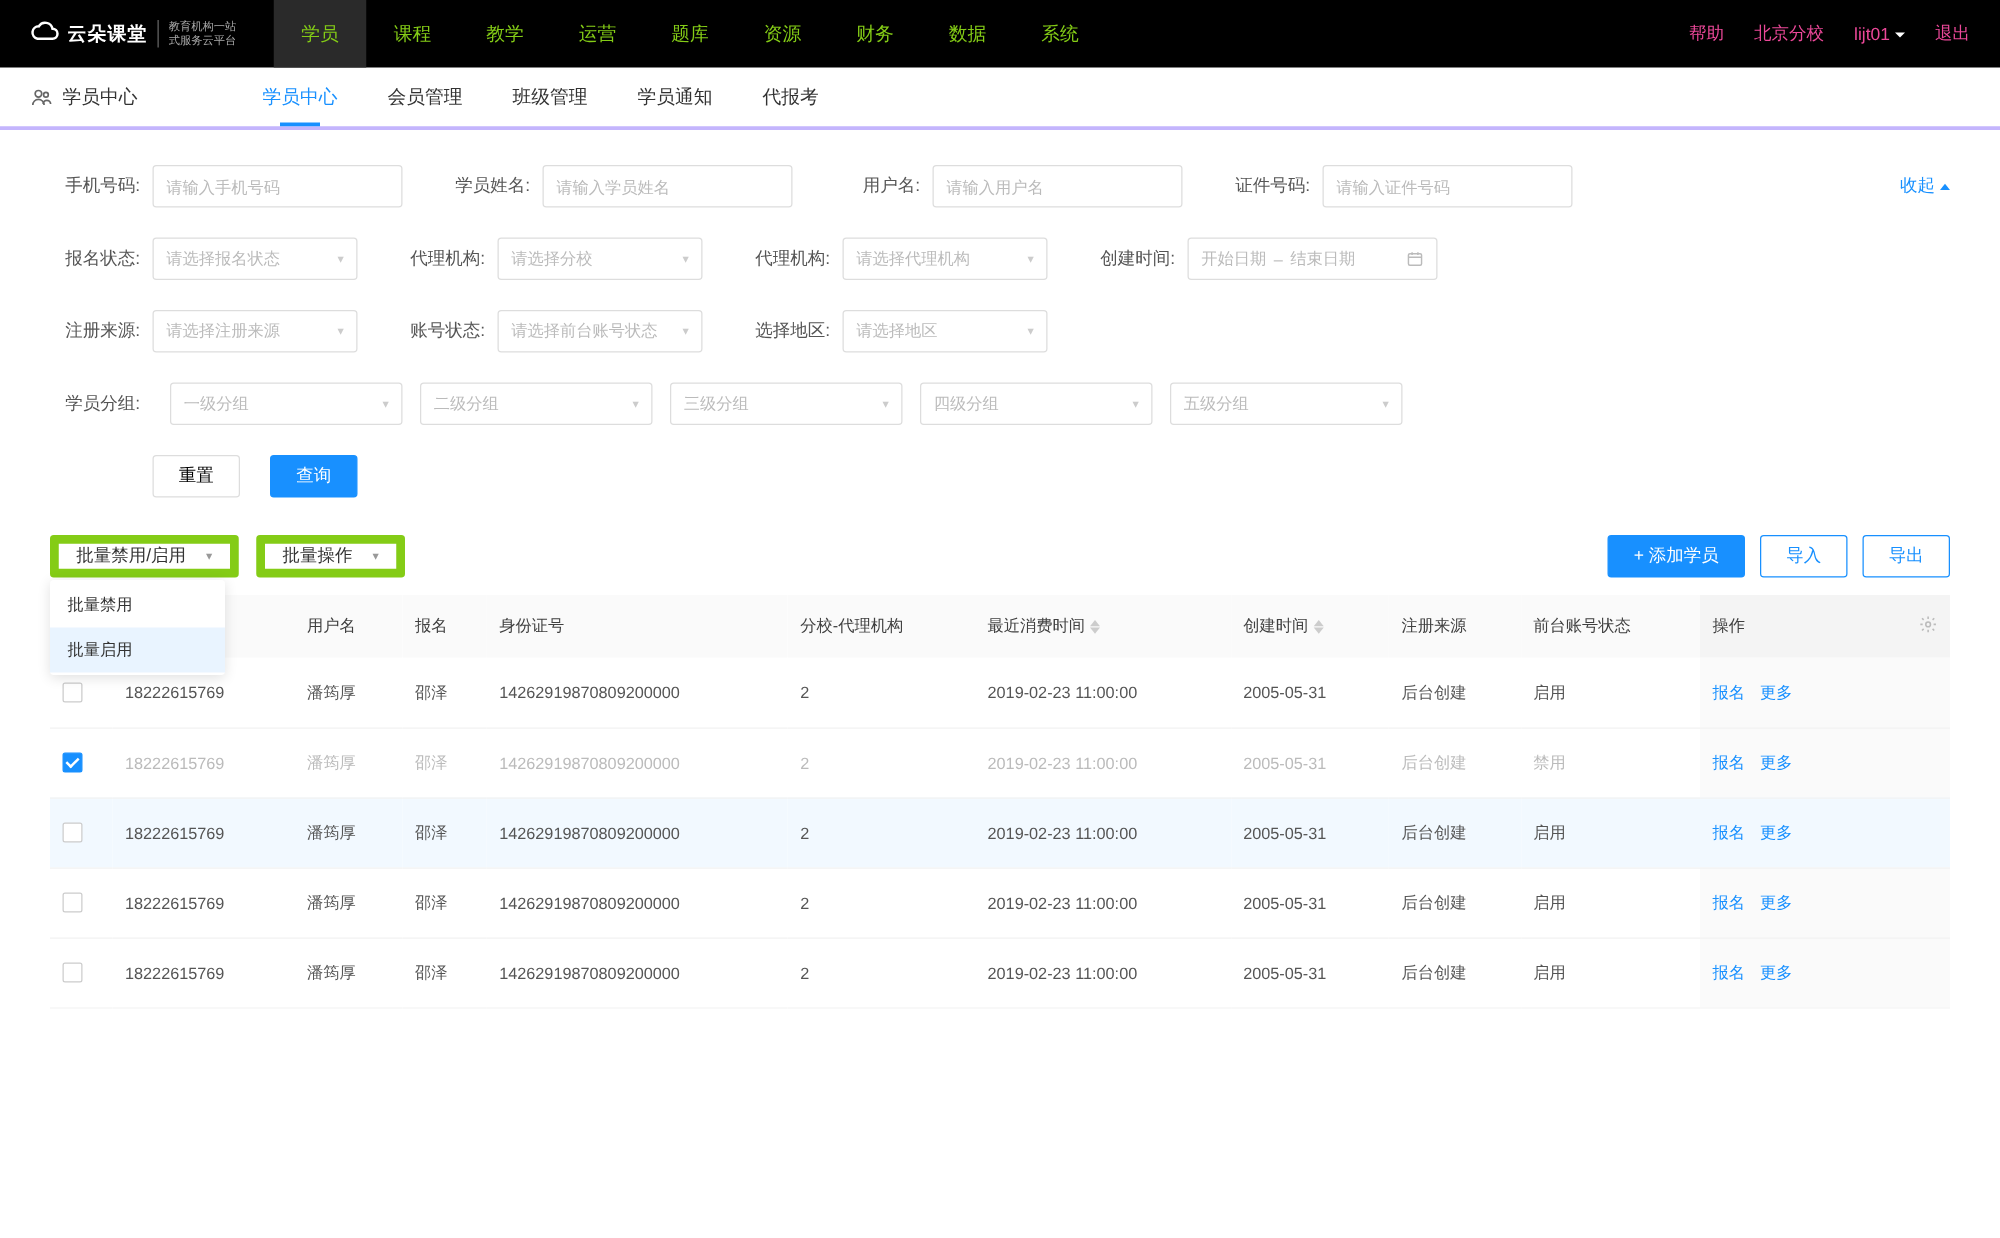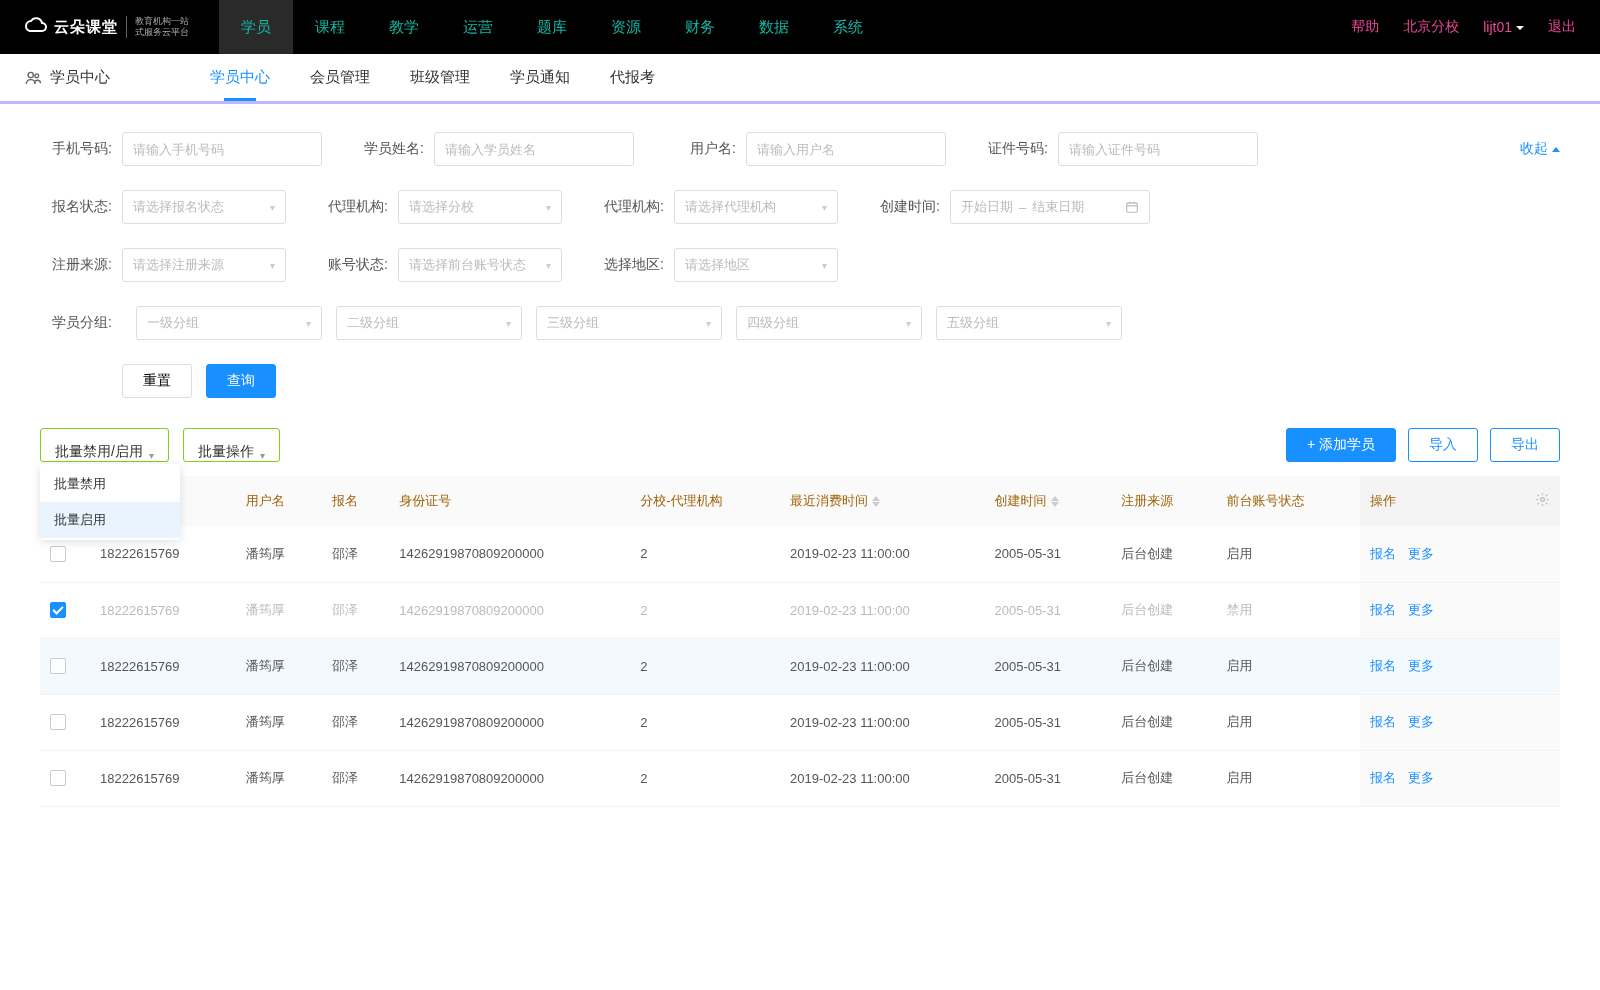--- a/index.html
+++ b/index.html
@@ -4,21 +4,21 @@
 <style>
 *{box-sizing:border-box;margin:0;padding:0}
 body{font-family:-apple-system,BlinkMacSystemFont,"PingFang SC","Microsoft YaHei",sans-serif;font-size:14px;color:#333;background:#fff}
 .top-nav{background:#000;height:54px;display:flex;align-items:center;padding:0 24px;justify-content:space-between}
 .top-nav-left{display:flex;align-items:center;height:100%}
 .logo-wrap{display:flex;align-items:center;color:#fff;margin-right:30px}
 .logo-mark{width:24px;height:24px;margin-right:6px}
 .logo-text{font-size:15px;font-weight:600;letter-spacing:1px}
 .logo-sub{font-size:9px;line-height:11px;color:#aaa;border-left:1px solid #666;padding-left:8px;margin-left:8px}
 .main-tabs{display:flex;height:100%}
-.main-tab{color:#14b8a6;padding:15px 22px;height:100%;display:flex;align-items:center;cursor:pointer;font-size:15px}
+.main-tab{color:#84cc16;padding:15px 22px;height:100%;display:flex;align-items:center;cursor:pointer;font-size:15px}
 .main-tab.active{background:#2a2a2a}
 .top-nav-right{display:flex;align-items:center;gap:24px;color:#ec4899;font-size:14px}
 .top-nav-right span{cursor:pointer}
 .caret-down{display:inline-block;width:0;height:0;border-left:4px solid transparent;border-right:4px solid transparent;border-top:4px solid #fff;margin-left:4px;vertical-align:middle}
 .sub-nav{height:50px;display:flex;align-items:center;padding:0 24px;border-bottom:3px solid #c4b5fd}
 .sub-nav-title{display:flex;align-items:center;gap:8px;margin-right:100px;font-size:15px}
 .person-icon{width:18px;height:18px}
 .sub-tabs{display:flex;gap:40px;height:100%}
 .sub-tab{display:flex;align-items:center;height:100%;cursor:pointer;position:relative;font-size:15px}
 .sub-tab.active{color:#1890ff}
@@ -32,34 +32,34 @@
 .input::placeholder{color:#bbb}
 .select{width:164px;display:flex;align-items:center;justify-content:space-between;color:#bbb;cursor:pointer}
 .select .sel-caret{color:#ccc;font-size:10px}
 .date-range{width:200px;height:34px;border:1px solid #ddd;border-radius:3px;display:flex;align-items:center;padding:0 10px;color:#bbb;font-size:13px;gap:6px}
 .date-sep{color:#bbb}
 .cal-icon{margin-left:auto;color:#bbb}
 .collapse-link{color:#1890ff;cursor:pointer;display:flex;align-items:center;gap:4px;margin-left:auto}
 .chev-up{width:0;height:0;border-left:4px solid transparent;border-right:4px solid transparent;border-bottom:5px solid #1890ff}
 .group-row{display:flex;gap:14px;align-items:center;margin-bottom:24px}
 .group-row .select{width:186px}
-.btn-row{display:flex;gap:14px;padding-left:82px;margin-bottom:30px}
+.btn-row{display:flex;gap:24px;padding-left:82px;margin-bottom:30px}
 .btn{height:34px;padding:0 20px;border-radius:3px;cursor:pointer;border:1px solid #ddd;background:#fff;font-size:14px;display:inline-flex;align-items:center}
 .btn-primary{background:#1890ff;border-color:#1890ff;color:#fff}
 .toolbar{display:flex;align-items:center;padding:0 40px;margin-bottom:14px;position:relative}
-.dropdown-btn{height:34px;padding:0 14px;border:1px solid #84cc16;border-radius:3px;background:#fff;cursor:pointer;display:inline-flex;align-items:flex-end;gap:6px;margin-right:14px}
+.dropdown-btn{height:34px;padding:0 14px;border:7px solid #84cc16;border-radius:3px;background:#fff;cursor:pointer;display:inline-flex;align-items:center;gap:16px;margin-right:14px}
 .dd-caret{color:#999;font-size:10px}
 .dropdown-menu{position:absolute;top:36px;left:40px;width:140px;background:#fff;box-shadow:0 2px 10px rgba(0,0,0,.12);border-radius:3px;z-index:20;padding:2px 0}
 .dropdown-item{padding:9px 14px;cursor:pointer;font-size:13px}
 .dropdown-item.hover{background:#e9f4ff}
 .toolbar-right{margin-left:auto;display:flex;gap:12px}
 .btn-outline-primary{border-color:#1890ff;color:#1890ff;background:#fff}
 .table-wrap{padding:0 40px}
 table{width:100%;border-collapse:collapse}
-thead th{background:#fafafa;height:50px;text-align:left;padding:0 10px;font-weight:500;color:#a16207;font-size:13px}
+thead th{background:#fafafa;height:50px;text-align:left;padding:0 10px;font-weight:500;color:#404040;font-size:13px}
 tbody td{height:56px;padding:0 10px;border-bottom:1px solid #f2f2f2;font-size:13px;color:#555}
 tbody tr.selected td{color:#bbb}
 tbody tr.hovered td{background:#f2f9ff}
 .checkbox{width:16px;height:16px;border:1px solid #ccc;border-radius:2px;display:inline-block;background:#fff;position:relative;vertical-align:middle}
 .checkbox.checked{background:#1890ff;border-color:#1890ff}
 .checkbox.checked::after{content:"";position:absolute;left:4px;top:1px;width:4px;height:8px;border:solid #fff;border-width:0 2px 2px 0;transform:rotate(45deg)}
 .gear-th{text-align:right;color:#bbb}
 .op-cell{background:#fafafa}
 .op-link{color:#1890ff;cursor:pointer;margin-right:12px}
 .sort-icons{display:inline-flex;flex-direction:column;margin-left:4px;vertical-align:middle;gap:1px}

